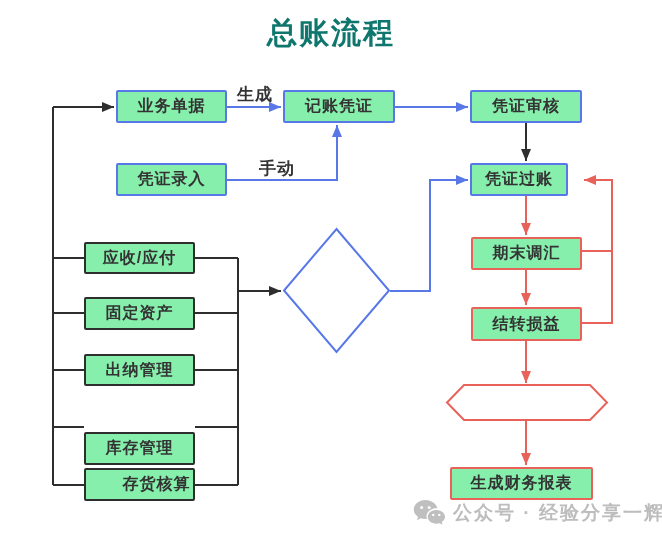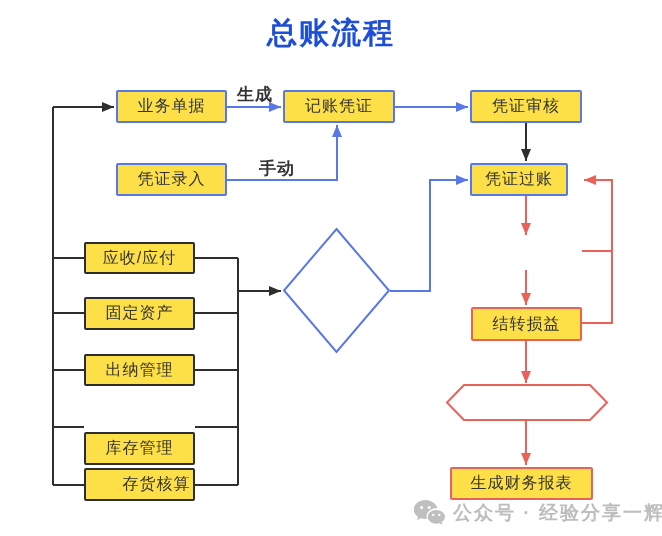--- a/index.html
+++ b/index.html
@@ -14,26 +14,26 @@
   .pr{stroke:var(--red,#E8625A);}
   .fk{fill:var(--line,#2E2E2E);}
   .fu{fill:var(--blue,#5878E8);}
   .fr{fill:var(--red,#E8625A);}
   .shape{fill:#fff;stroke-width:2px;}
   .su{stroke:var(--blue,#5878E8);}
   .sr{stroke:var(--red,#E8625A);}
 
   .title{
     position:absolute;left:0;right:0;top:13px;z-index:2;text-align:center;
-    font-size:30px;font-weight:700;color:#1d4ed8;letter-spacing:2px;
+    font-size:30px;font-weight:700;color:#0f766e;letter-spacing:2px;
   }
   .box{
-    position:absolute;z-index:2;background:#fde047;border:2px solid;border-radius:2px;
+    position:absolute;z-index:2;background:#86efac;border:2px solid;border-radius:2px;
     display:flex;align-items:center;justify-content:center;box-sizing:border-box;
-    font-size:16px;font-weight:400;color:var(--text,#333333);letter-spacing:1px;
+    font-size:16px;font-weight:700;color:var(--text,#333333);letter-spacing:1px;
   }
   .b-blue{border-color:var(--blue,#5878E8);}
   .b-black{border-color:var(--line,#2E2E2E);}
   .b-red{border-color:var(--red,#E8625A);}
   .freefloat{
     position:absolute;z-index:3;display:flex;align-items:center;justify-content:center;
     font-size:16px;font-weight:700;color:var(--text,#333333);letter-spacing:1px;
     background:transparent;text-align:center;
   }
   .edge-label{font-size:17px;}
@@ -94,20 +94,21 @@
   <div class="box b-blue" style="left:470px;top:90px;width:112px;height:33px;">凭证审核</div>
   <div class="box b-blue" style="left:116px;top:163px;width:111px;height:33px;">凭证录入</div>
   <div class="box b-blue" style="left:470px;top:163px;width:98px;height:33px;">凭证过账</div>
 
   <div class="box b-black" style="left:84px;top:242px;width:111px;height:32px;">应收/应付</div>
   <div class="box b-black" style="left:84px;top:297px;width:111px;height:33px;">固定资产</div>
   <div class="box b-black" style="left:84px;top:354px;width:111px;height:32px;">出纳管理</div>
   <div class="box b-black" style="left:84px;top:411px;width:111px;height:33px;margin-top:21px;">库存管理</div>
   <div class="box b-black" style="left:84px;top:468px;width:111px;height:33px;padding-left:34px;">存货核算</div>
 
+  <div class="box b-red" style="left:471px;top:237px;width:111px;height:33px;">期末调汇</div>
   <div class="box b-red" style="left:471px;top:307px;width:111px;height:34px;">结转损益</div>
   <div class="box b-red" style="left:450px;top:467px;width:143px;height:33px;">生成财务报表</div>
 
 
 
   <div class="freefloat edge-label" style="left:228px;top:83px;width:54px;">生成</div>
   <div class="freefloat edge-label" style="left:250px;top:157px;width:54px;">手动</div>
 
   <div class="watermark">
     <svg width="33" height="28" viewBox="0 0 33 28">

